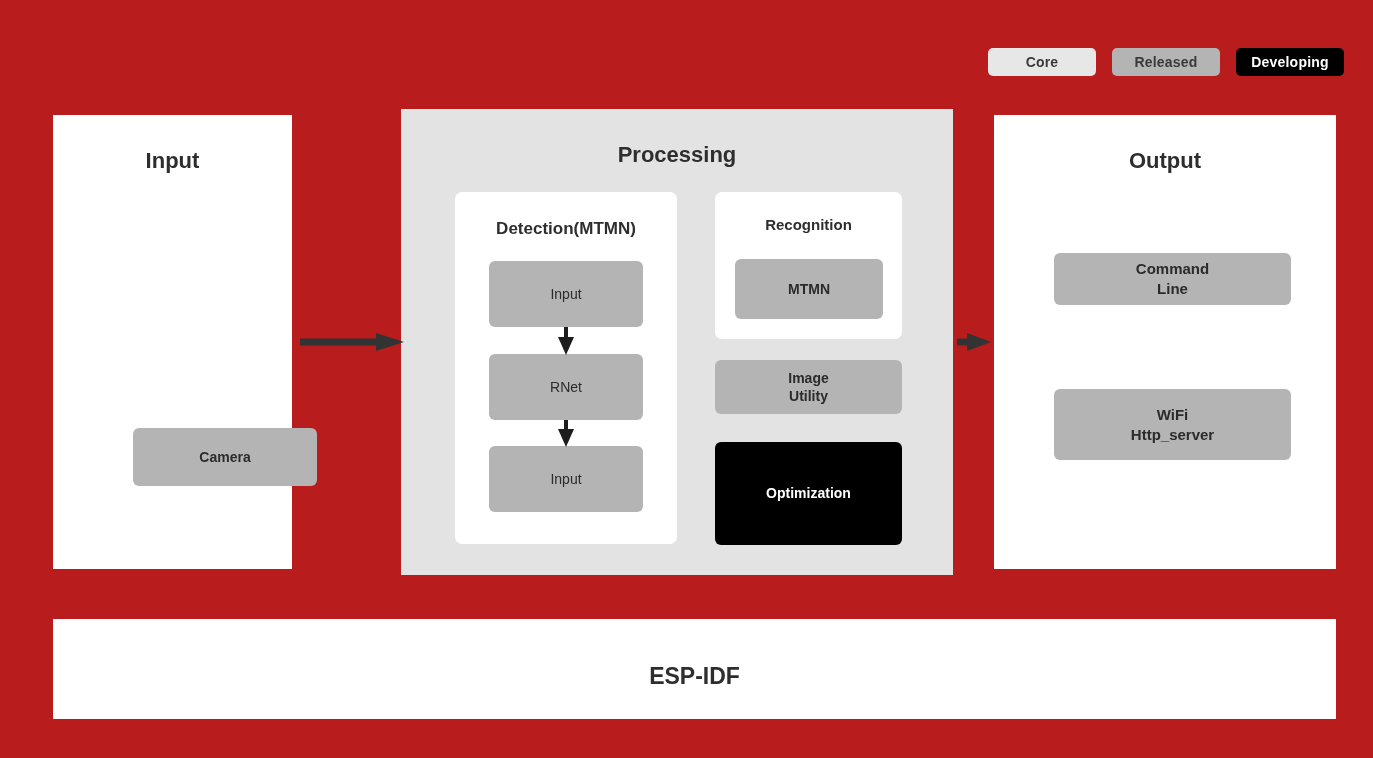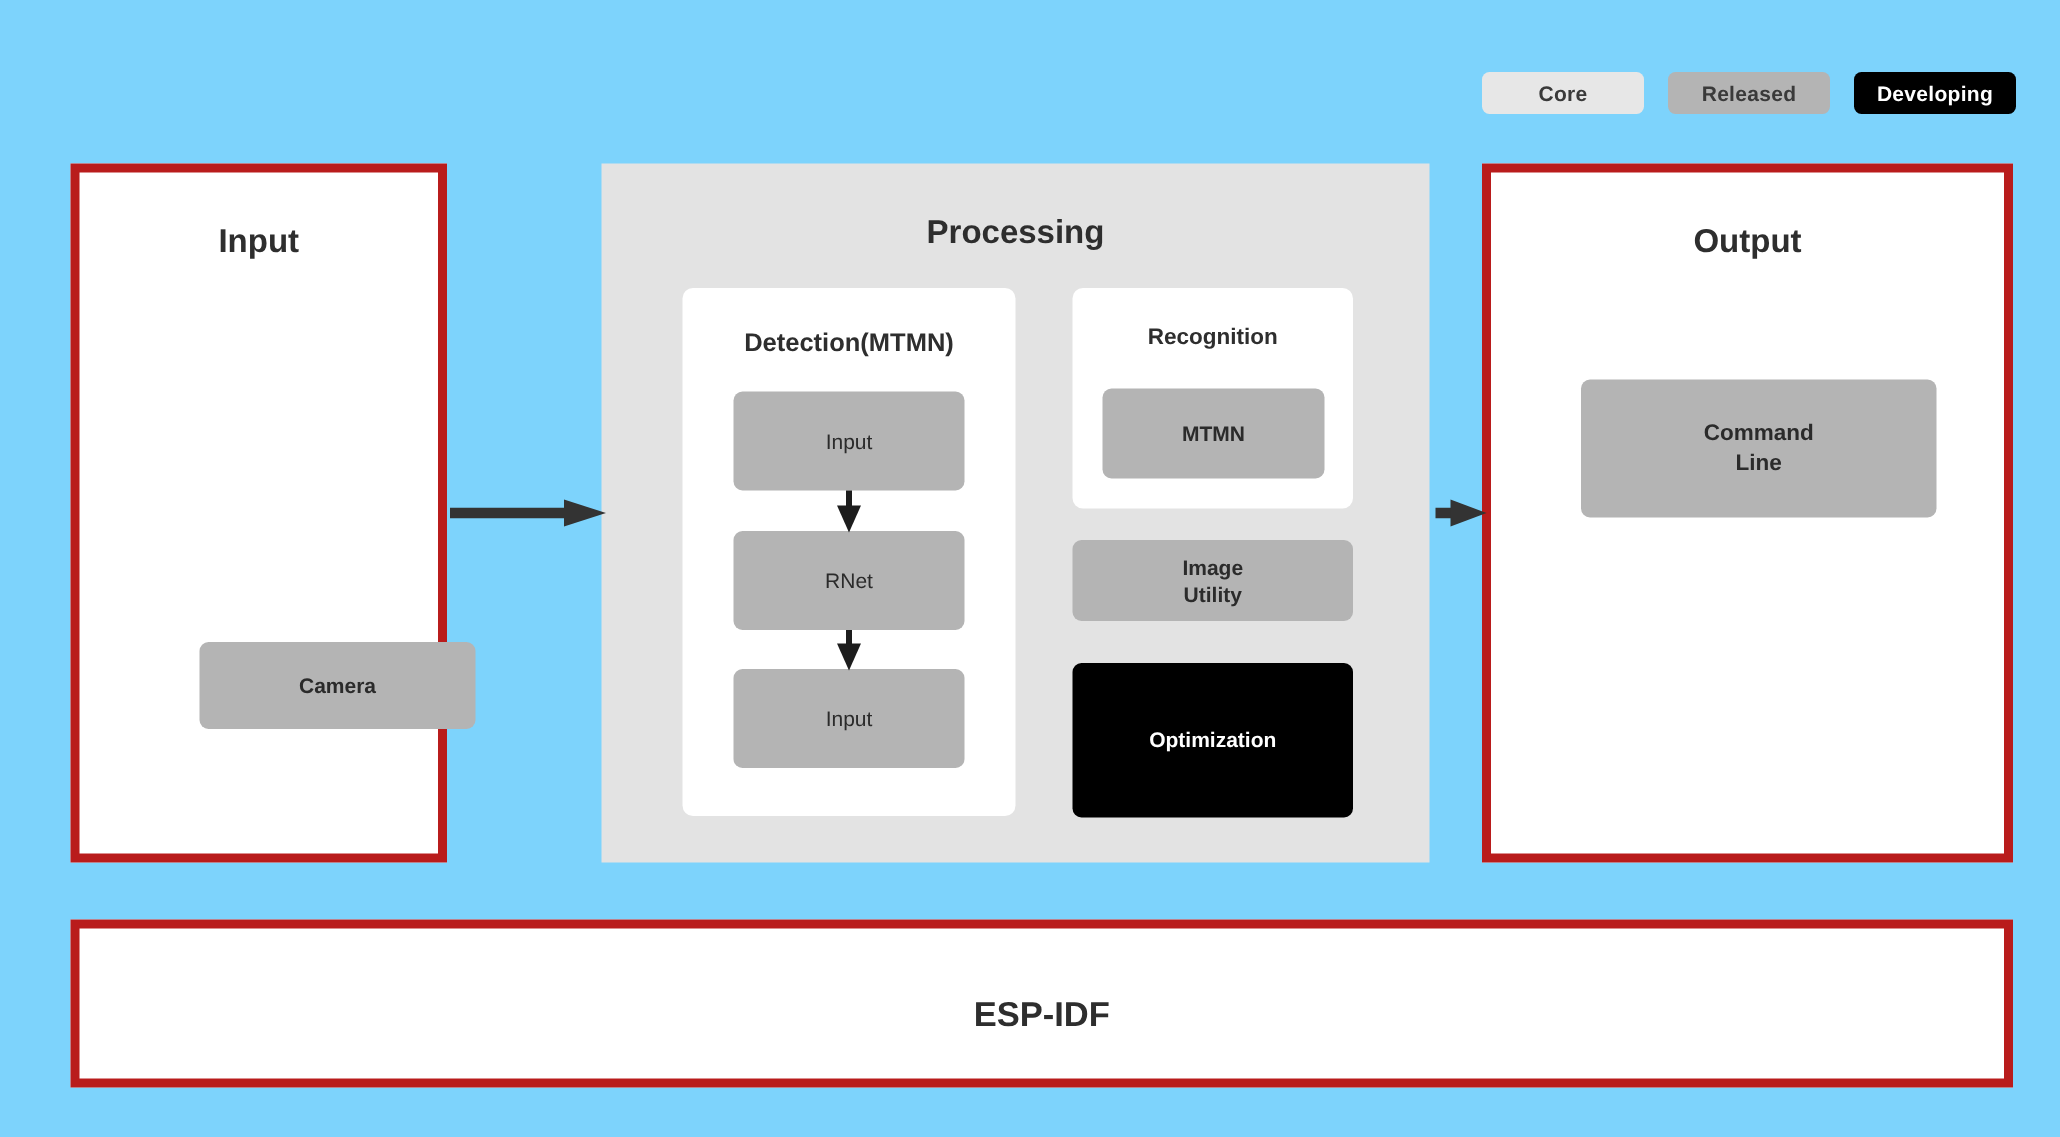--- a/index.html
+++ b/index.html
@@ -10,21 +10,21 @@
   }
   body {
     font-family: "Liberation Sans", sans-serif;
     color: #2b2b2b;
     -webkit-font-smoothing: antialiased;
   }
   #canvas {
     position: relative;
     width: 1373px;
     height: 758px;
-    background: #7dd3fc;
+    background: #b91c1c;
     overflow: hidden;
   }
 
   
   .legend {
     position: absolute;
     top: 48px;
     left: 988px;
     display: flex;
     flex-direction: row;
@@ -168,21 +168,21 @@
   #node-pnet { left: 489px; top: 261px; width: 154px; height: 66px; font-size: 14px; }
   #node-rnet { left: 489px; top: 354px; width: 154px; height: 66px; font-size: 14px; }
   #node-onet { left: 489px; top: 446px; width: 154px; height: 66px; font-size: 14px; }
 
   
   #node-frmn      { left: 735px; top: 259px; width: 148px; height: 60px; font-size: 14px; font-weight: bold; }
   #node-imageutil { left: 715px; top: 360px; width: 187px; height: 54px; font-size: 14px; font-weight: bold; }
   #node-optimization { left: 715px; top: 442px; width: 187px; height: 103px; font-size: 14px; font-weight: bold; }
 
   
-  #node-cmdline { left: 1054px; top: 253px; width: 237px; height: 92px; font-size: 15px; font-weight: bold; }
+  #node-cmdline { left: 1054px; top: 253px; width: 237px; height: 52px; font-size: 15px; font-weight: bold; }
   #node-wifi    { left: 1054px; top: 389px; width: 237px; height: 71px; font-size: 15px; font-weight: bold; }
 
   
   .arrow-svg {
     position: absolute;
     overflow: visible;
   }
   #arrow-input-processing { left: 300px; top: 330px; width: 104px; height: 24px; }
   #arrow-processing-output { left: 957px; top: 330px; width: 34px; height: 24px; }
   #arrow-pnet-rnet { left: 552px; top: 327px; width: 28px; height: 28px; }
@@ -228,20 +228,22 @@
 
   <div id="node-imageutil" class="node node-released">Image
 Utility</div>
   <div id="node-optimization" class="node node-developing">Optimization</div>
 
   <div id="panel-output" class="panel panel-bordered">
     <div class="panel-title">Output</div>
   </div>
   <div id="node-cmdline" class="node node-released">Command
 Line</div>
+  <div id="node-wifi" class="node node-released">WiFi
+Http_server</div>
 
   <div id="panel-espidf" class="panel panel-bordered">
     <div class="espidf-label">ESP-IDF</div>
   </div>
 
   <svg id="arrow-input-processing" class="arrow-svg" viewBox="0 0 104 24">
     <line x1="0" y1="12" x2="80" y2="12" stroke="#333333" stroke-width="7"></line>
     <polygon points="76,3 104,12 76,21" fill="#333333"></polygon>
   </svg>
 

